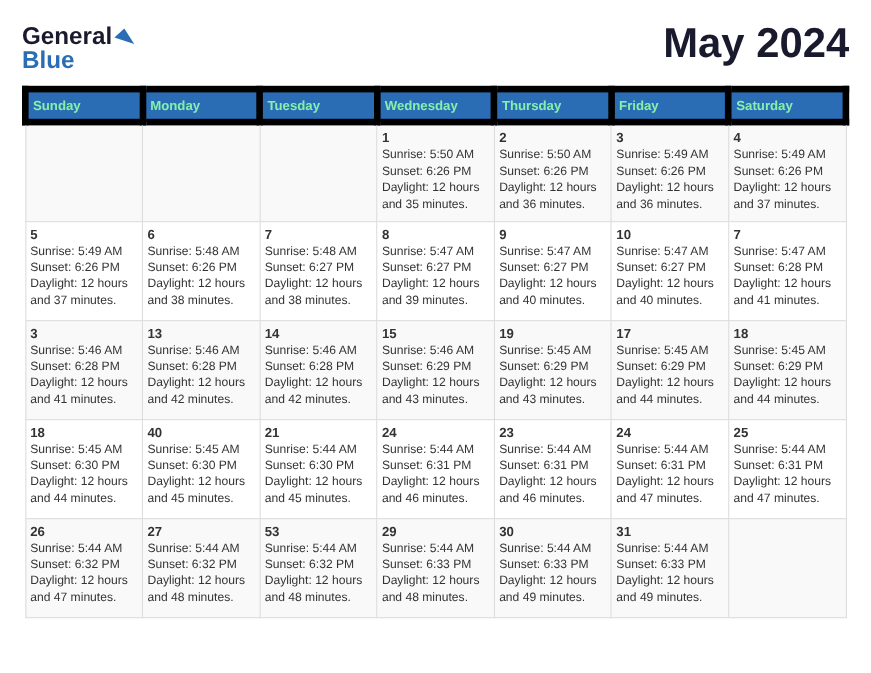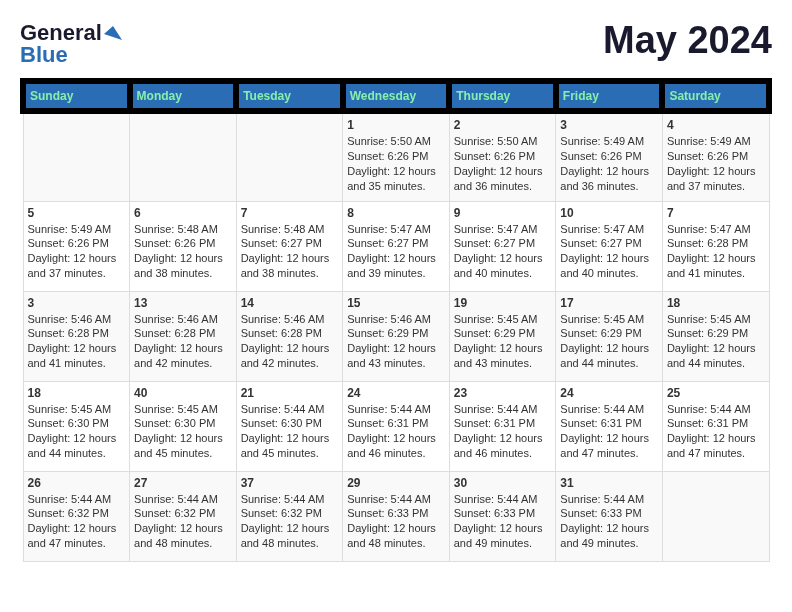--- a/index.html
+++ b/index.html
@@ -300,21 +300,21 @@
 and 47 minutes.</div>
         </td>
         <td>
           <span class="day-num">27</span>
           <div class="day-info" style="white-space: pre-line;">Sunrise: 5:44 AM
 Sunset: 6:32 PM
 Daylight: 12 hours
 and 48 minutes.</div>
         </td>
         <td>
-          <span class="day-num">37</span>
+          <span class="day-num">53</span>
           <div class="day-info" style="white-space: pre-line;">Sunrise: 5:44 AM
 Sunset: 6:32 PM
 Daylight: 12 hours
 and 48 minutes.</div>
         </td>
         <td>
           <span class="day-num">29</span>
           <div class="day-info" style="white-space: pre-line;">Sunrise: 5:44 AM
 Sunset: 6:33 PM
 Daylight: 12 hours

